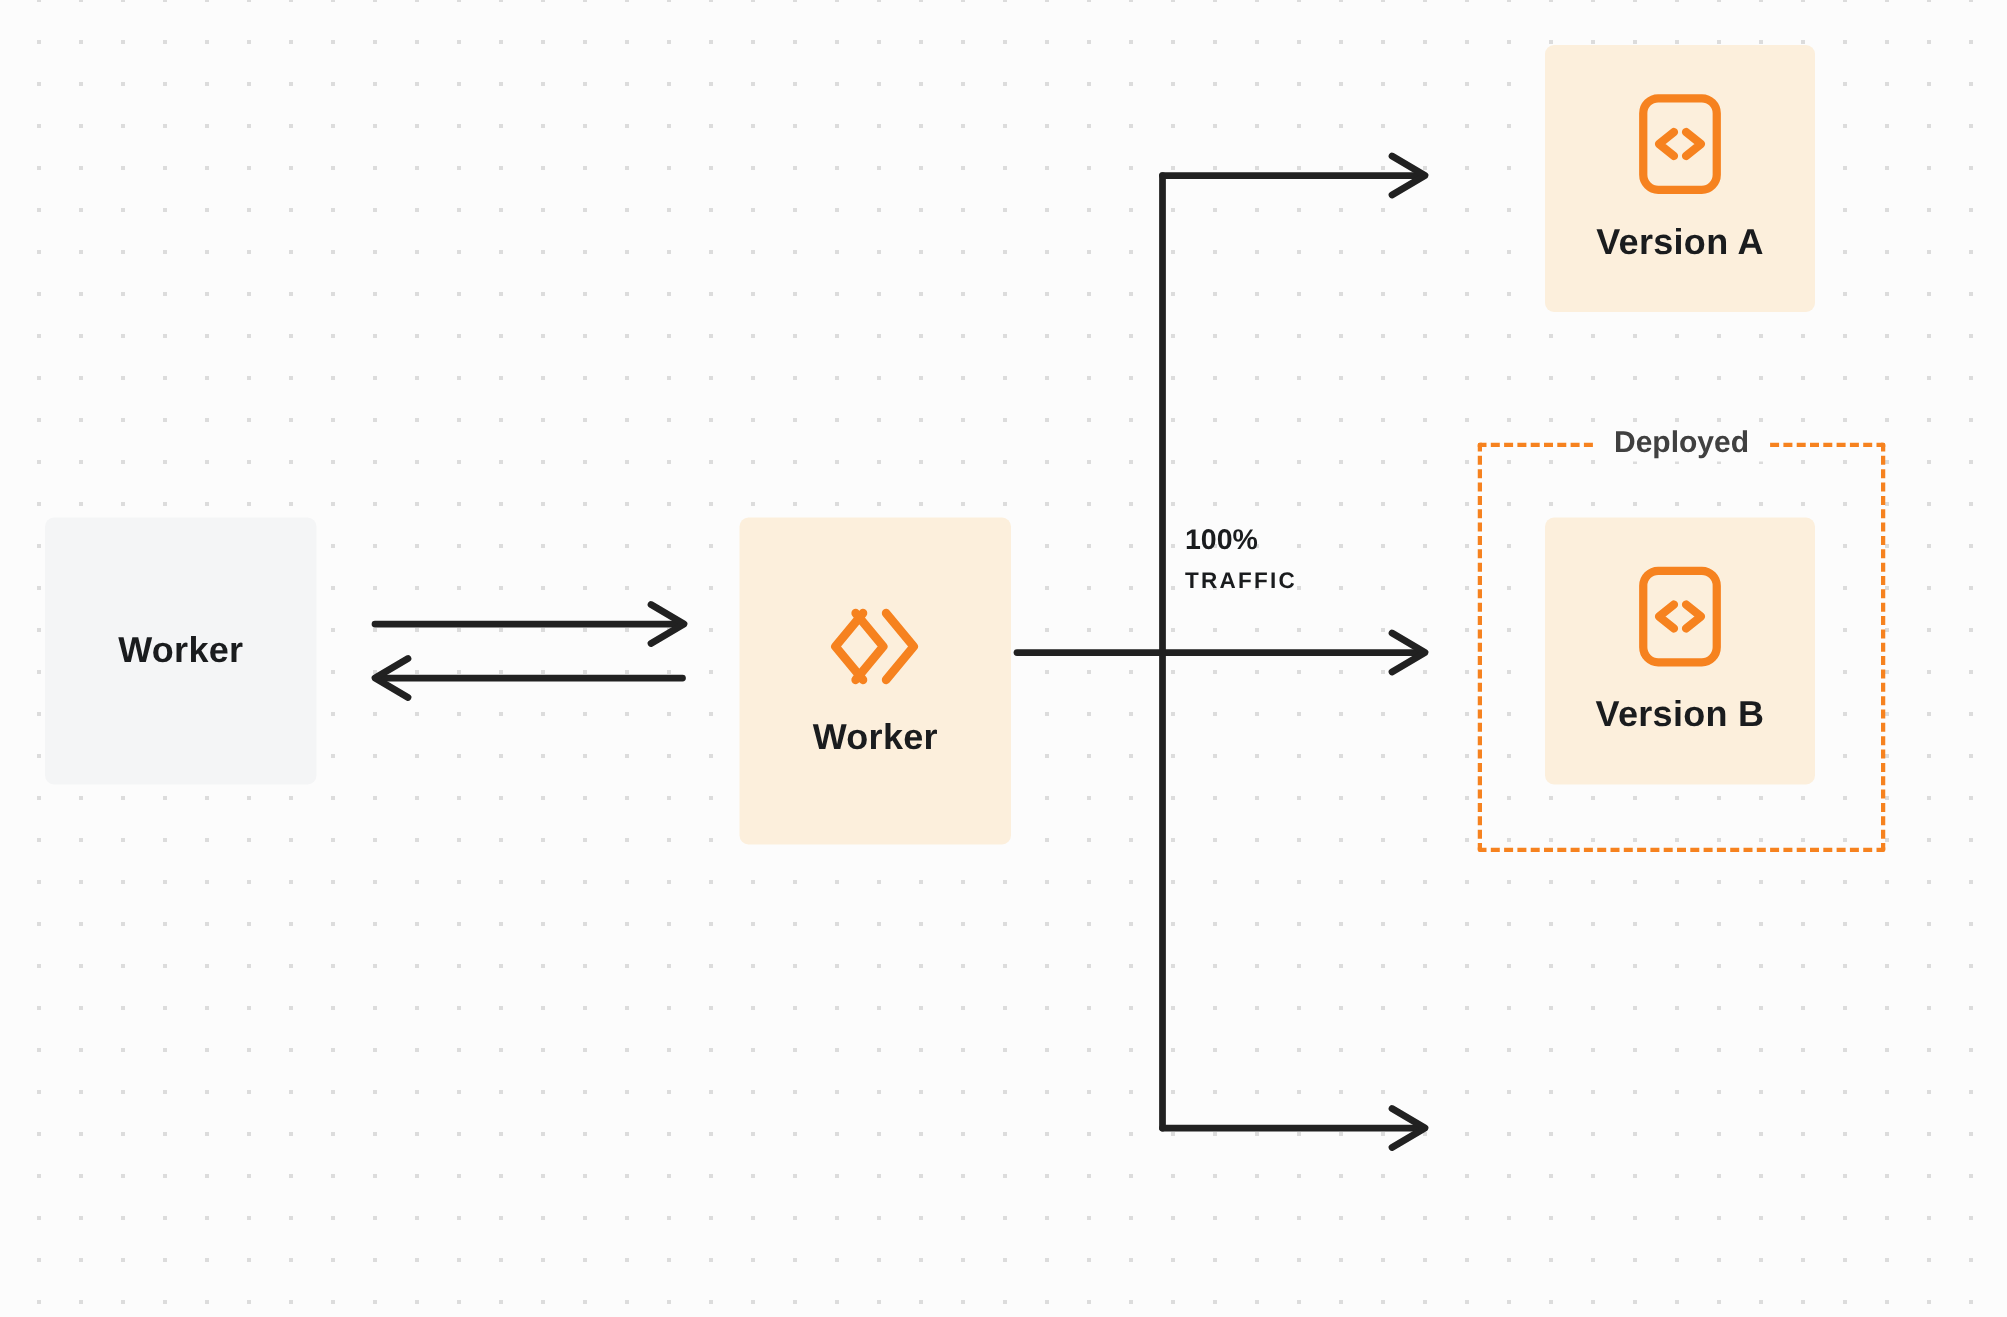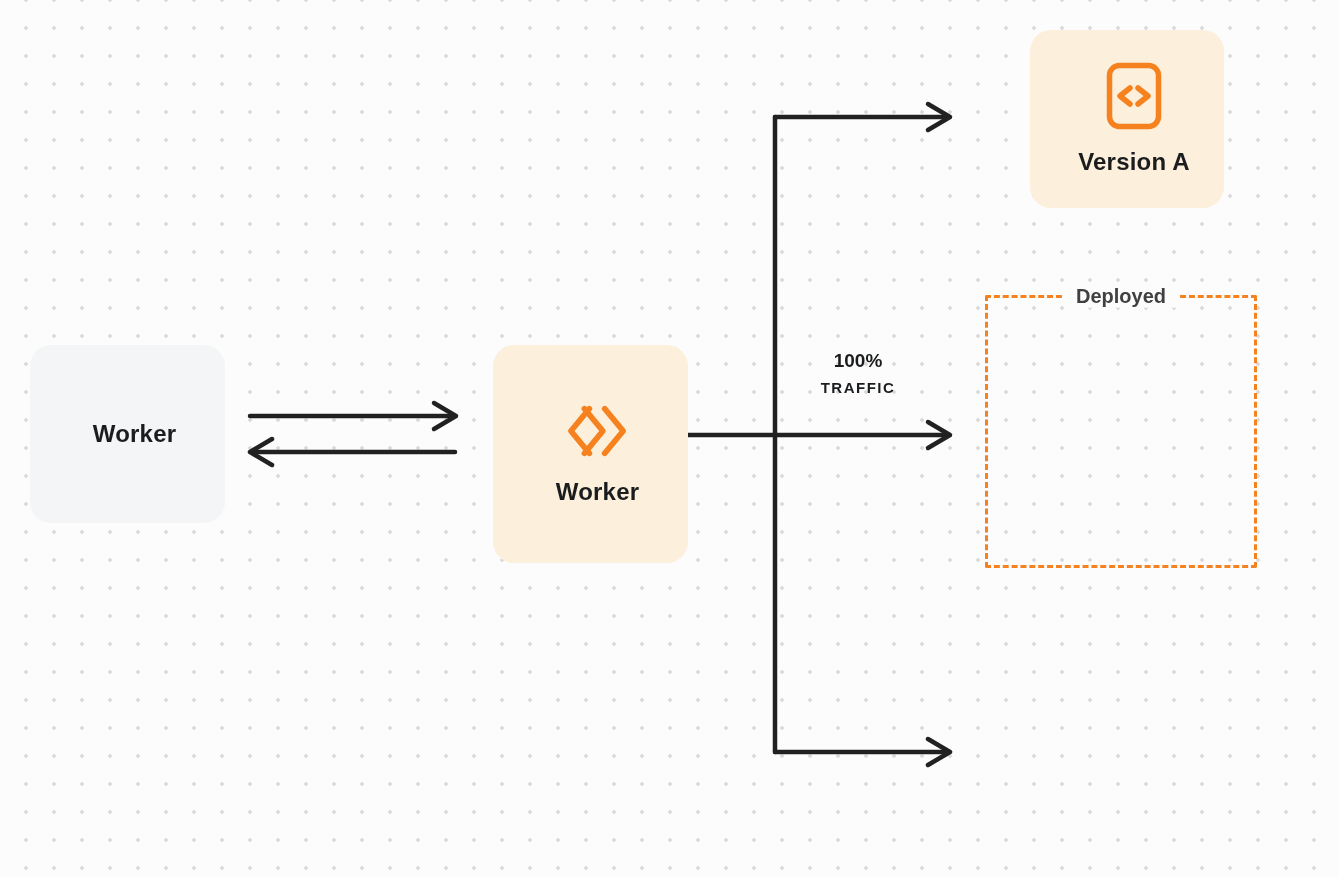--- a/index.html
+++ b/index.html
@@ -10,25 +10,24 @@
     background-color:#fcfcfc;
     background-image:radial-gradient(circle,#dcdcdc 1.6px,transparent 1.6px);
     background-size:28px 28px;
     background-position:12px 14px;
     font-family:"Liberation Sans","DejaVu Sans",sans-serif;
     color:#1a1c1e;
   }
   .overlay{position:absolute;inset:0;pointer-events:none;}
   .node{
     position:absolute;
-    border-radius:21px;
+    border-radius:6px;
     display:flex;flex-direction:column;
     align-items:center;justify-content:center;
     gap:18px;
-    padding-left:14px;
   }
   .node .label{
     font-size:24px;font-weight:700;color:#1a1c1e;letter-spacing:.2px;
   }
   .client{
     left:30px;top:345px;width:181px;height:178px;
     background:#f4f5f6;
   }
   .worker{
     left:493px;top:345px;width:181px;height:218px;
@@ -36,21 +35,21 @@
   }
   .version{
     left:1030px;width:180px;height:178px;
     background:#fcefdc;
   }
   .v-a{top:30px;}
   .v-b{top:345px;}
   .v-c{top:662px;}
   .traffic-label{
     position:absolute;left:790px;top:350px;width:136px;
-    text-align:center;font-weight:700;color:#1a1c1e;
+    font-weight:700;color:#1a1c1e;
   }
   .traffic-label .l1{font-size:19px;line-height:1.2;}
   .traffic-label .l2{font-size:15px;letter-spacing:1.5px;margin-top:6px;}
   .deployed-box{
     position:absolute;left:985px;top:295px;width:272px;height:273px;
     border:3px dashed #f6821f;border-radius:2px;
     box-sizing:border-box;
   }
   .deployed-label{
     position:absolute;left:50%;top:0;
@@ -121,15 +120,27 @@
         <rect x="3.5" y="3.5" width="49" height="61" rx="10" stroke="#f6821f" stroke-width="5.5"></rect>
         <g stroke="#f6821f" stroke-width="5.5" stroke-linecap="round" stroke-linejoin="round">
           <polyline points="24,26 14,34 24,42"></polyline>
           <polyline points="32,26 42,34 32,42"></polyline>
         </g>
       </svg>
     </span>
     <span class="label">Version A</span>
   </div>
 
+  <div class="node version v-b">
+    <span class="icon-wrap">
+      <svg width="56" height="68" viewBox="0 0 56 68" fill="none">
+        <rect x="3.5" y="3.5" width="49" height="61" rx="10" stroke="#f6821f" stroke-width="5.5"></rect>
+        <g stroke="#f6821f" stroke-width="5.5" stroke-linecap="round" stroke-linejoin="round">
+          <polyline points="24,26 14,34 24,42"></polyline>
+          <polyline points="32,26 42,34 32,42"></polyline>
+        </g>
+      </svg>
+    </span>
+    <span class="label">Version B</span>
+  </div>
 
 
 </div>
 
 </body></html>

